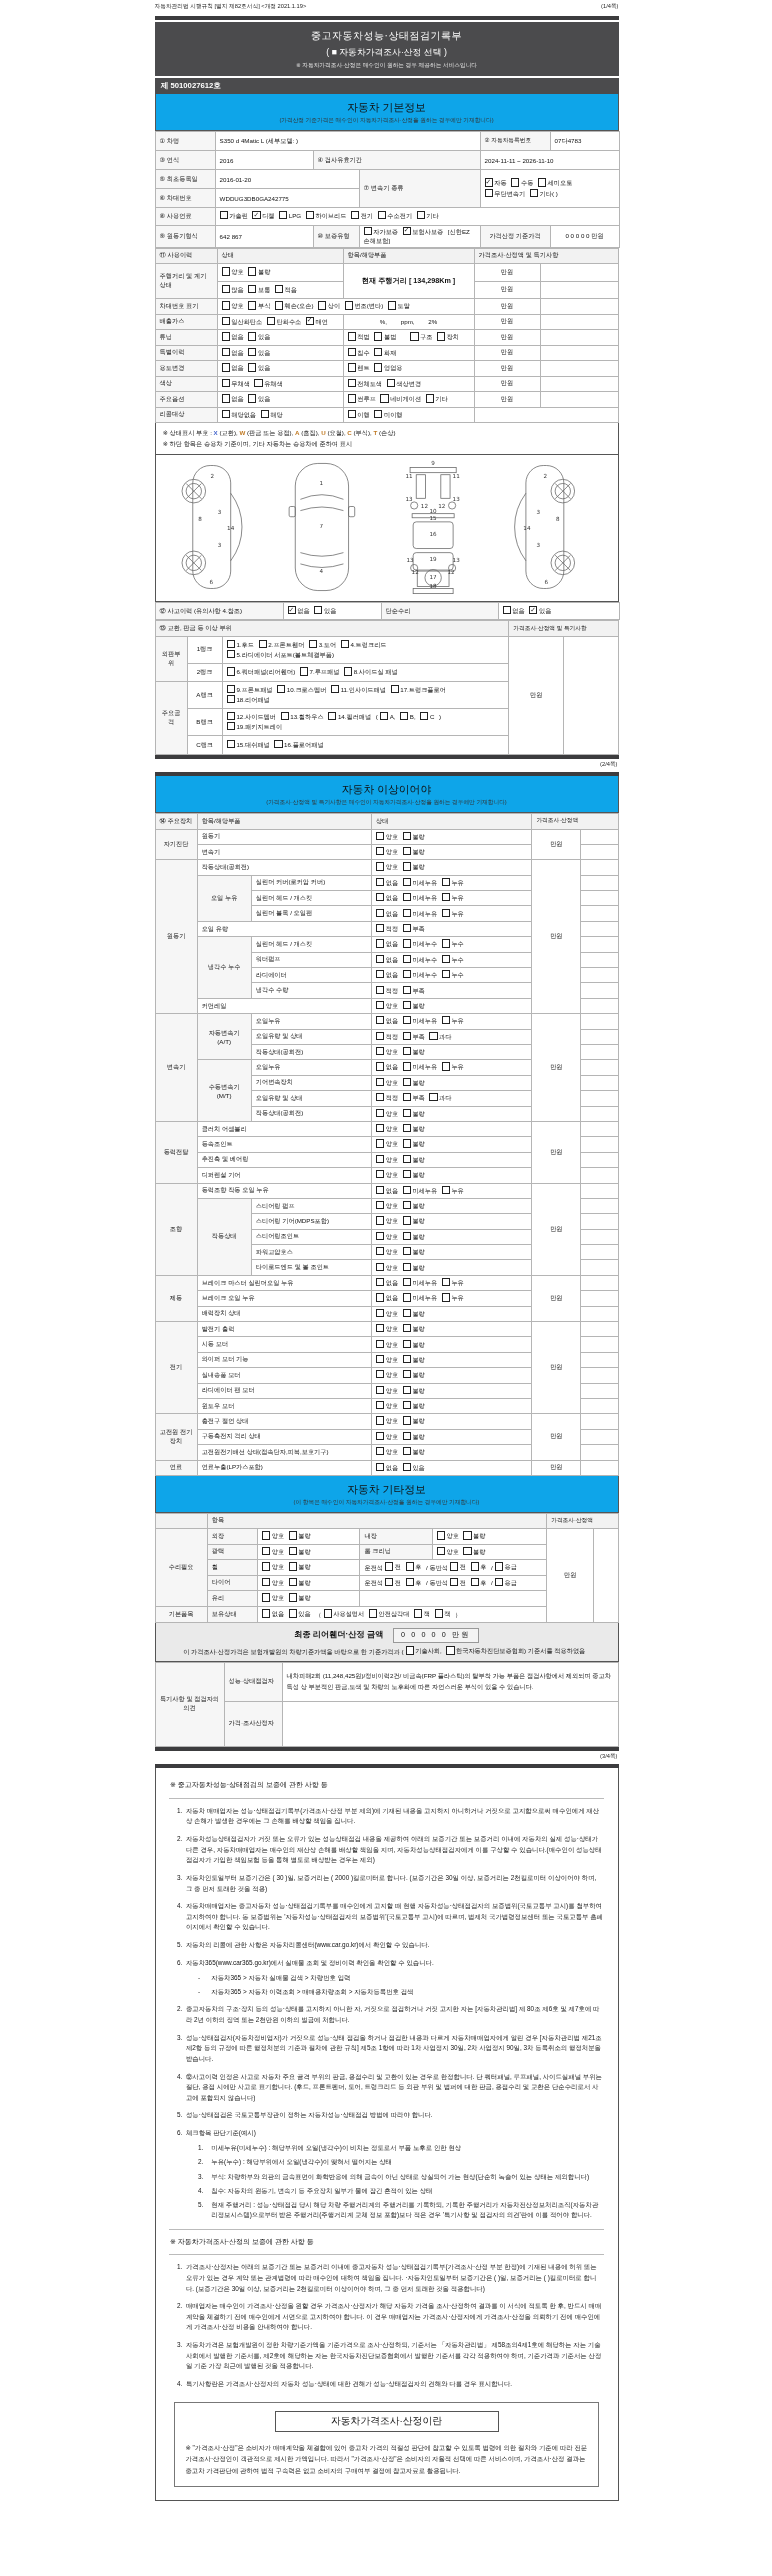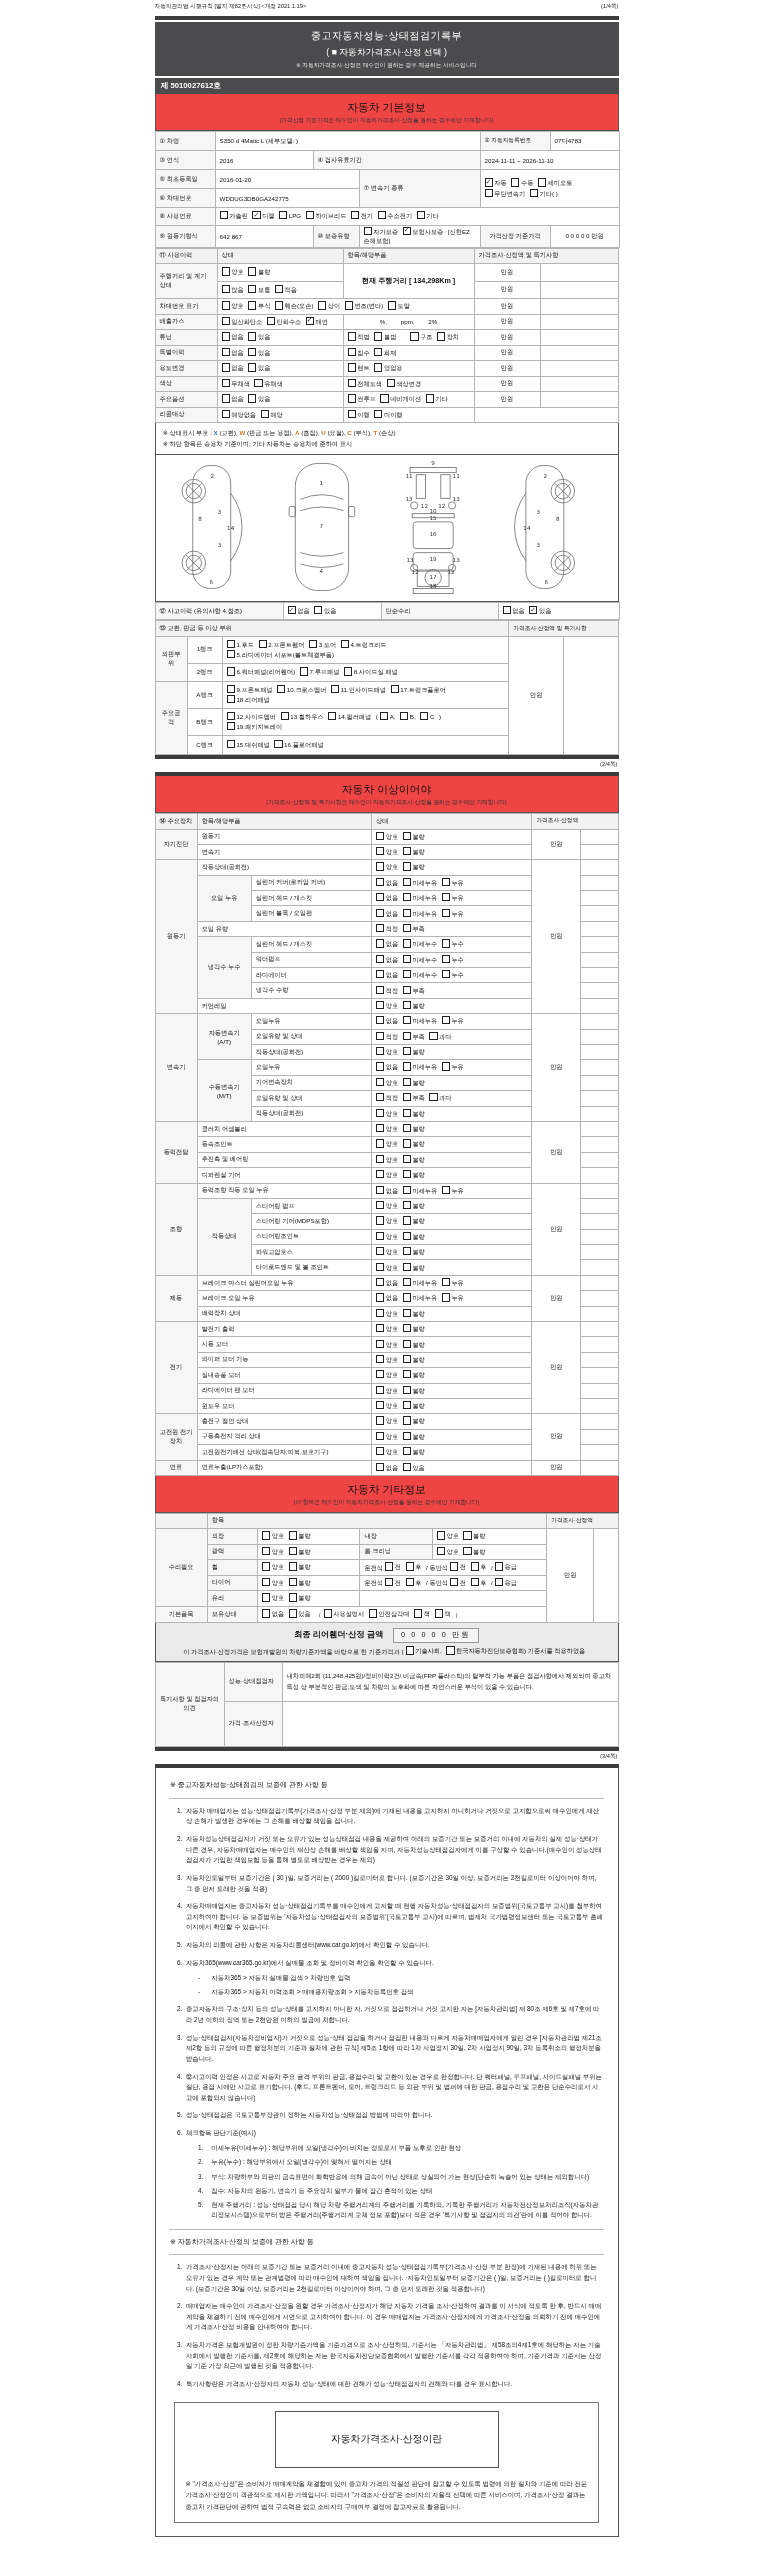--- a/index.html
+++ b/index.html
@@ -9,21 +9,21 @@
   .pagemark{text-align:right;font-size:5.7px;color:#222;margin:2.1px 1px 3.1px 0;}
   .bar{height:4.1px;background:#3c3c3e;}
   .gapline{height:1.5px;background:#fff;}
   
   .mainhead{background:#4b4b4d;color:#fff;text-align:center;padding:7.2px 0 6.2px 0;}
   .mainhead .t1{font-size:10px;letter-spacing:0.5px;}
   .mainhead .t2{font-size:8.8px;margin-top:4.1px;}
   .mainhead .t3{font-size:5.7px;color:#e8e8e8;margin-top:3.1px;}
   .docno{background:#4b4b4d;color:#fff;font-size:7.7px;font-weight:bold;padding:3.1px 6.2px;margin-top:1.5px;}
   
-  .sect{border:1px solid #555;border-top:none;background:#ef4444;text-align:center;padding:6.7px 0 4.6px 0;}
+  .sect{border:1px solid #555;border-top:none;background:#0ea5e9;text-align:center;padding:6.7px 0 4.6px 0;}
   .sect .st1{font-size:10.8px;color:#111;}
   .sect .st2{font-size:5.7px;color:#333;margin-top:2.6px;}
   
   table{border-collapse:collapse;width:464px;table-layout:fixed;}
   .boxed{border:1px solid #555;border-top:none;}
   td,th{border:0.5px solid #b5b5b5;font-size:6.2px;padding:1px 4.1px;vertical-align:middle;height:12.4px;font-weight:normal;text-align:left;overflow:hidden;}
   td.lab{background:#f6f6f6;}
   td.c{text-align:center;}
   td.head{background:#f2f2f2;}
   .big{font-size:7.2px;font-weight:bold;}
@@ -44,21 +44,21 @@
   .nbox{border:1px solid #555;border-top:none;background:#fff;padding:5.2px 13.4px 9.3px 13.4px;}
   .nheading{font-size:7px;padding:7.2px 1px;border-bottom:0.5px solid #bbb;}
   .nheading.mid{border-top:0.5px solid #bbb;margin-top:8.2px;}
   .notice-item{display:flex;margin-top:7.2px;font-size:6.4px;line-height:1.65;}
   .notice-num{width:13.4px;text-align:right;margin-right:3.6px;flex:none;}
   .notice-text{flex:1;}
   .notice-sub{display:flex;font-size:6.4px;line-height:1.6;margin:4.1px 0 0 29px;}
   .notice-sub .sn{width:10.3px;margin-right:3.1px;flex:none;}
   
   .pdef{border:0.5px solid #777;margin:12.4px 5.2px 3.1px 5.2px;padding:8.2px 10.3px 10.3px 10.3px;}
-  .pdef-title{border:0.5px solid #555;width:222px;margin:0 auto;text-align:center;font-size:9.8px;padding:21px 0;}
+  .pdef-title{border:0.5px solid #555;width:222px;margin:0 auto;text-align:center;font-size:9.8px;padding:3px 0;}
   .pdef-text{font-size:6.4px;line-height:1.8;margin-top:9.3px;}
   
   .finalband{border:1px solid #555;border-top:none;background:#eaeaea;text-align:center;padding:4.6px 0 4.1px 0;}
   .finalband .fl{font-size:8.2px;font-weight:bold;margin-right:7.2px;}
   .finalband .fv{display:inline-block;background:#f4f4f4;border:0.5px solid #999;font-size:7.2px;padding:1.5px 7.2px;letter-spacing:2.1px;}
   .finalband .fnote{font-size:5.7px;margin-top:3.6px;}
 </style>
 </head>
 <body>
 

